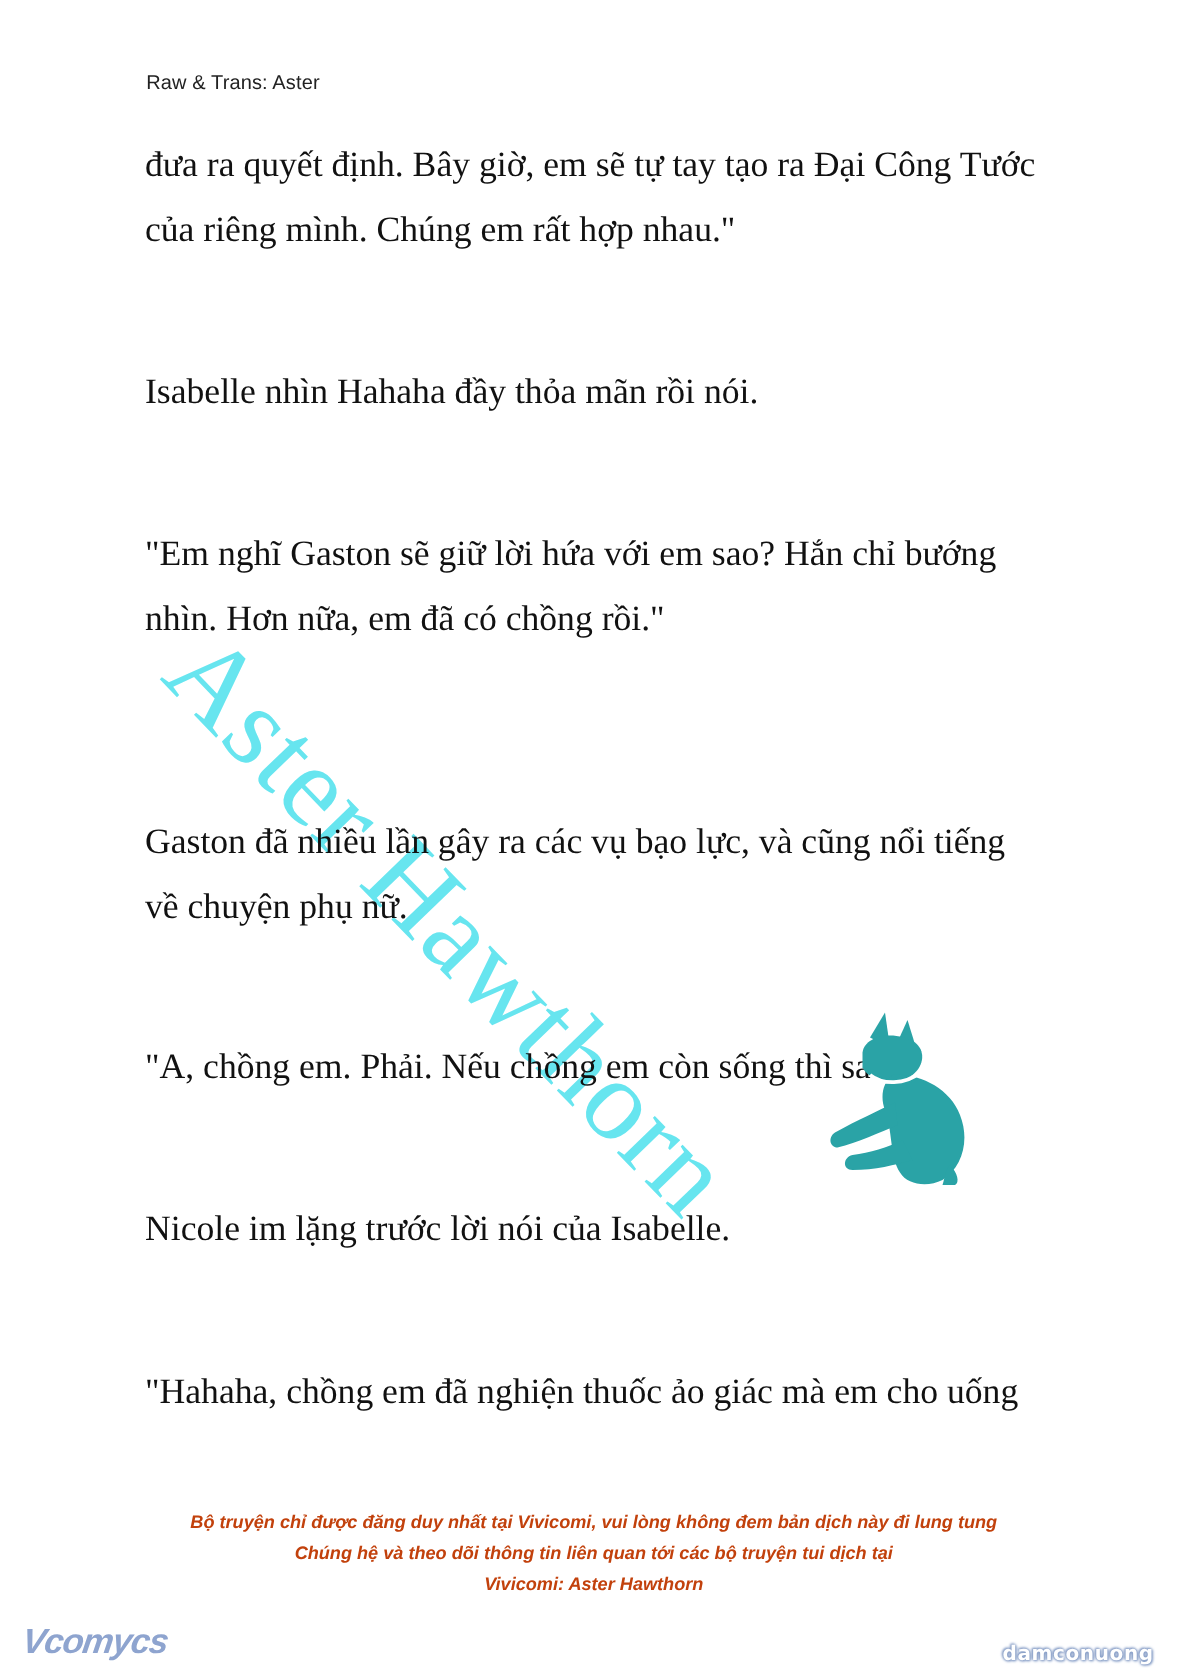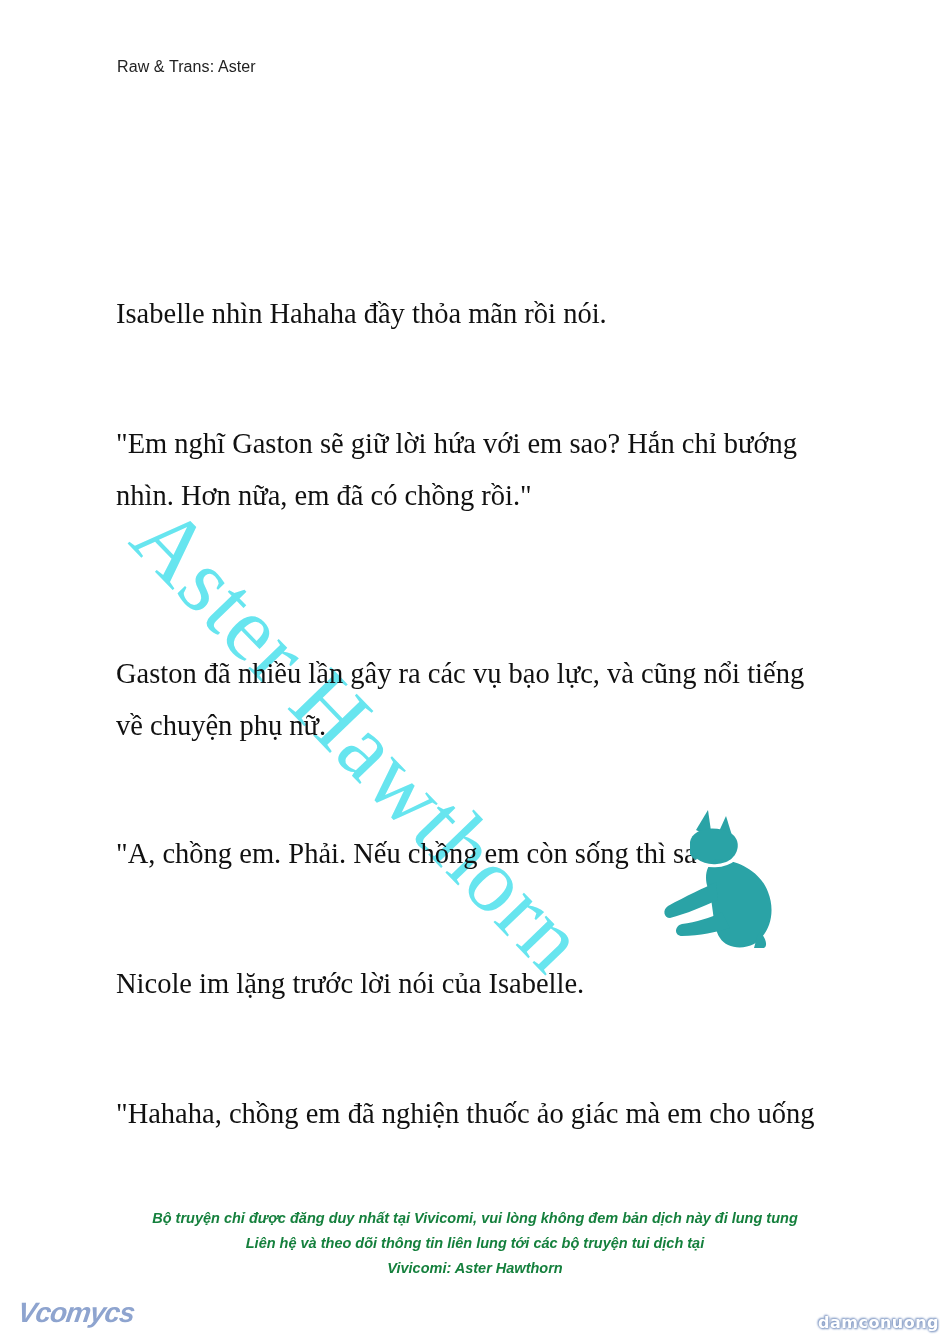--- a/index.html
+++ b/index.html
@@ -65,58 +65,62 @@
 
     .footer {
       position: absolute;
       left: 0;
       width: 950px;
       text-align: center;
       font-family: "Liberation Sans", "DejaVu Sans", sans-serif;
       font-style: italic;
       font-weight: bold;
       font-size: 14.5px;
-      color: #15803d;
+      color: #c2410c;
     }
     .footer .fline { display: block; height: 25px; line-height: 25px; }
 
     .logo-vcomycs {
       position: absolute;
       left: 18px;
       top: 1297px;
       font-family: "Liberation Sans", "DejaVu Sans", sans-serif;
       font-style: italic;
       font-weight: bold;
       font-size: 28px;
       color: #8ea4cf;
       letter-spacing: -1px;
       transform: skewX(-8deg);
     }
     .logo-damconuong {
       position: absolute;
-      right: 11px;
+      right: 27px;
       top: 1313px;
       font-family: "DejaVu Sans", sans-serif;
       font-size: 16px;
       font-weight: bold;
       color: #ffffff;
       letter-spacing: 0.5px;
       text-shadow:
         0 0 2px #8aa0c8, 0 0 3px #8aa0c8, 1px 1px 2px #8aa0c8, -1px -1px 2px #8aa0c8;
     }
   </style>
 </head>
 <body>
 
 <div class="page">
 
   <div class="header">Raw &amp; Trans: Aster</div>
 
   <div class="watermark">Aster Hawthorn</div>
 
+  <div class="para" style="top:107px;">
+    <span class="line">đưa ra quyết định. Bây giờ, em sẽ tự tay tạo ra Đại Công Tước</span>
+    <span class="line">của riêng mình. Chúng em rất hợp nhau."</span>
+  </div>
 
   <div class="para" style="top:288px;">
     <span class="line">Isabelle nhìn Hahaha đầy thỏa mãn rồi nói.</span>
   </div>
 
   <div class="para" style="top:418px;">
     <span class="line">"Em nghĩ Gaston sẽ giữ lời hứa với em sao? Hắn chỉ bướng</span>
     <span class="line">nhìn. Hơn nữa, em đã có chồng rồi."</span>
   </div>
 
@@ -152,20 +156,20 @@
       <path d="M66 104 C54 110 40 114 26 116 C18 118 18 128 26 128 C44 128 60 124 74 120 Z"></path>
 
       <path d="M104 124 C110 130 112 138 108 140 L98 140 C100 134 100 128 104 124 Z"></path>
     </g>
 
     <path d="M40 52 C50 60 68 60 80 50" stroke="#ffffff" stroke-width="3" fill="none"></path>
   </svg>
 
   <div class="footer" style="top:1206px;">
     <span class="fline">Bộ truyện chỉ được đăng duy nhất tại Vivicomi, vui lòng không đem bản dịch này đi lung tung</span>
-    <span class="fline">Liên hệ và theo dõi thông tin liên lung tới các bộ truyện tui dịch tại</span>
+    <span class="fline">Chúng hệ và theo dõi thông tin liên quan tới các bộ truyện tui dịch tại</span>
     <span class="fline">Vivicomi: Aster Hawthorn</span>
   </div>
 
   <div class="logo-vcomycs">Vcomycs</div>
   <div class="logo-damconuong">damconuong</div>
 
 </div>
 
 </body></html>

